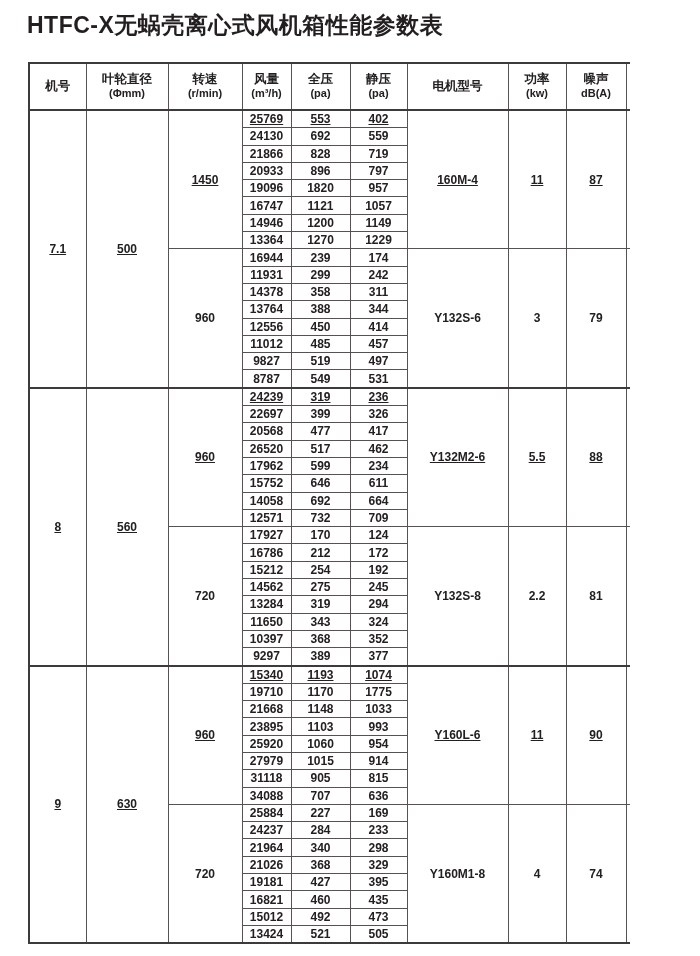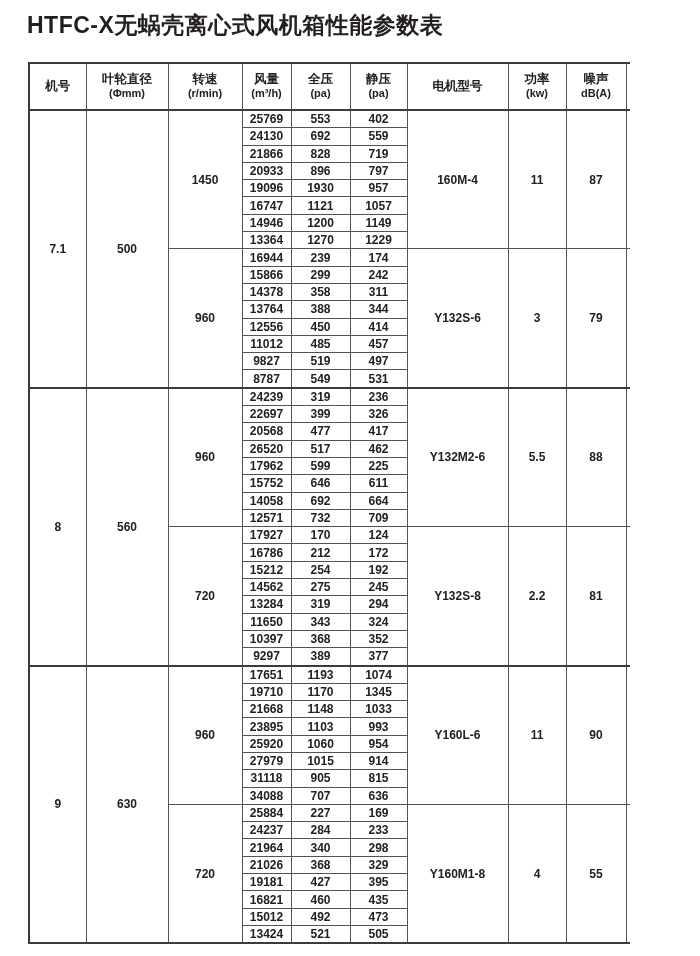--- a/index.html
+++ b/index.html
@@ -21,21 +21,21 @@
   }
   .spec-table th, .spec-table td {
     border:1px solid #565253;
     text-align:center; vertical-align:middle;
     padding:0; font-weight:700; color:#232021;
     overflow:hidden; white-space:nowrap;
   }
   .spec-table thead th { height:45px; font-size:12.5px; line-height:1.2; background:#ffffff; }
   .spec-table thead th .hdr-sub { font-size:11px; }
   .spec-table tbody td { height:16.3px; font-size:12px; line-height:1; }
-  .spec-table tbody tr.group-start > td { border-top:2px solid #3d3a3b; }
+  .spec-table tbody tr.group-start > td { border-top:2px solid #3d3a3b;text-decoration:underline; }
 </style>
 </head>
 <body>
 
 <div class="page">
   <h1 class="title">HTFC-X无蜗壳离心式风机箱性能参数表</h1>
   <table class="spec-table">
     <colgroup>
         <col style="width: 57px;">
         <col style="width: 82px;">
@@ -113,21 +113,21 @@
           <td>828</td>
           <td>719</td>
         </tr>
         <tr>
           <td>20933</td>
           <td>896</td>
           <td>797</td>
         </tr>
         <tr>
           <td>19096</td>
-          <td>1930</td>
+          <td>1820</td>
           <td>957</td>
         </tr>
         <tr>
           <td>16747</td>
           <td>1121</td>
           <td>1057</td>
         </tr>
         <tr>
           <td>14946</td>
           <td>1200</td>
@@ -142,21 +142,21 @@
           <td rowspan="8">960</td>
           <td>16944</td>
           <td>239</td>
           <td>174</td>
           <td rowspan="8">Y132S-6</td>
           <td rowspan="8">3</td>
           <td rowspan="8">79</td>
           <td rowspan="8">371</td>
         </tr>
         <tr>
-          <td>15866</td>
+          <td>11931</td>
           <td>299</td>
           <td>242</td>
         </tr>
         <tr>
           <td>14378</td>
           <td>358</td>
           <td>311</td>
         </tr>
         <tr>
           <td>13764</td>
@@ -206,21 +206,21 @@
           <td>417</td>
         </tr>
         <tr>
           <td>26520</td>
           <td>517</td>
           <td>462</td>
         </tr>
         <tr>
           <td>17962</td>
           <td>599</td>
-          <td>225</td>
+          <td>234</td>
         </tr>
         <tr>
           <td>15752</td>
           <td>646</td>
           <td>611</td>
         </tr>
         <tr>
           <td>14058</td>
           <td>692</td>
           <td>664</td>
@@ -272,32 +272,32 @@
         </tr>
         <tr>
           <td>9297</td>
           <td>389</td>
           <td>377</td>
         </tr>
         <tr class="group-start">
           <td rowspan="16">9</td>
           <td rowspan="16">630</td>
           <td rowspan="8">960</td>
-          <td>17651</td>
+          <td>15340</td>
           <td>1193</td>
           <td>1074</td>
           <td rowspan="8">Y160L-6</td>
           <td rowspan="8">11</td>
           <td rowspan="8">90</td>
           <td rowspan="8">667</td>
         </tr>
         <tr>
           <td>19710</td>
           <td>1170</td>
-          <td>1345</td>
+          <td>1775</td>
         </tr>
         <tr>
           <td>21668</td>
           <td>1148</td>
           <td>1033</td>
         </tr>
         <tr>
           <td>23895</td>
           <td>1103</td>
           <td>993</td>
@@ -322,21 +322,21 @@
           <td>707</td>
           <td>636</td>
         </tr>
         <tr>
           <td rowspan="8">720</td>
           <td>25884</td>
           <td>227</td>
           <td>169</td>
           <td rowspan="8">Y160M1-8</td>
           <td rowspan="8">4</td>
-          <td rowspan="8">55</td>
+          <td rowspan="8">74</td>
           <td rowspan="8">632</td>
         </tr>
         <tr>
           <td>24237</td>
           <td>284</td>
           <td>233</td>
         </tr>
         <tr>
           <td>21964</td>
           <td>340</td>

